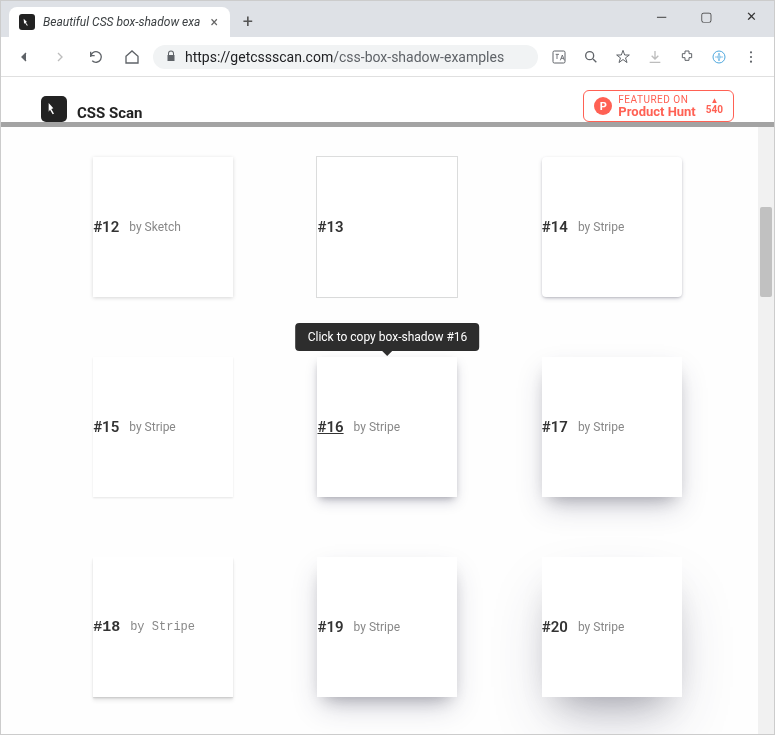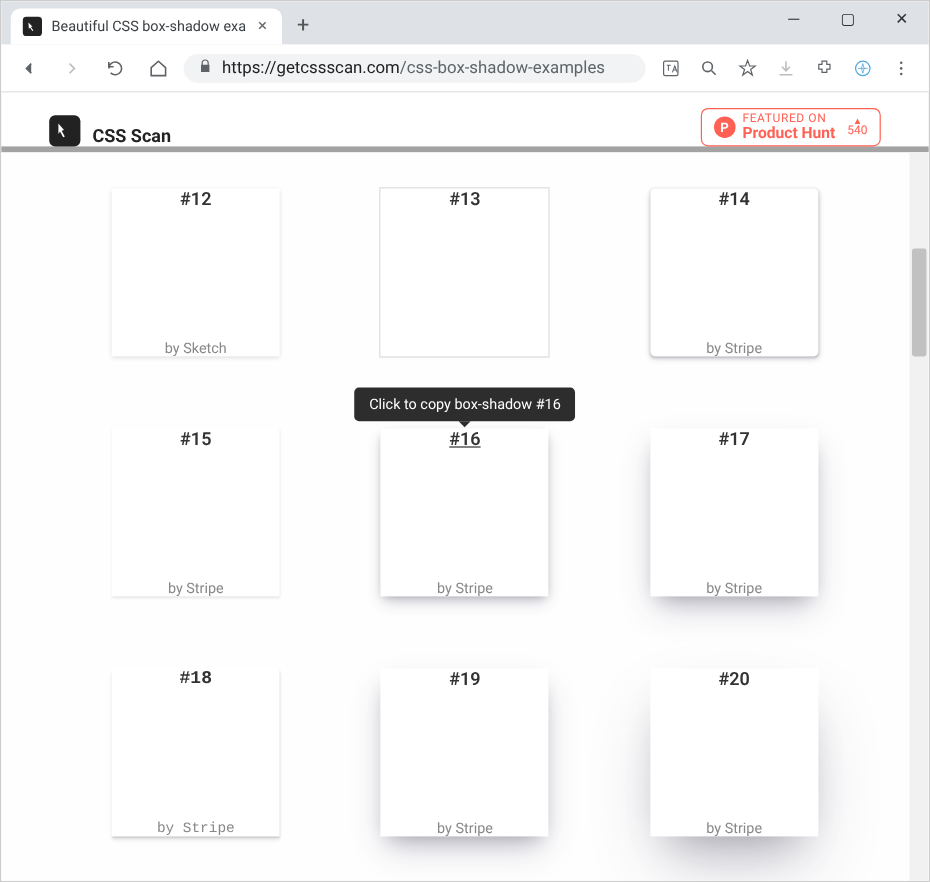--- a/index.html
+++ b/index.html
@@ -32,21 +32,21 @@
       color: #3c4043;
       gap: 8px;
     }
     .favicon {
       width: 16px; height: 16px;
       background: #222;
       border-radius: 3px;
       display: flex; align-items: center; justify-content: center;
     }
     .favicon svg { width: 10px; height: 10px; }
-    .tab-title { flex: 1; white-space: nowrap; overflow: hidden; text-overflow: ellipsis; }
+    .tab-title { flex: 1; white-space: nowrap; overflow: hidden; text-overflow: ellipsis; font-style: italic; }
     .tab-close { color: #666; font-size: 14px; cursor: pointer; padding: 0 2px; }
     .newtab {
       width: 28px; height: 28px;
       display: flex; align-items: center; justify-content: center;
       font-size: 18px; color: #555; cursor: pointer;
       margin-left: 4px; margin-bottom: 2px;
     }
     .win-controls {
       position: absolute;
       right: 0; top: 0;
@@ -123,21 +123,21 @@
       width: 18px; height: 18px; border-radius: 50%;
       background: #ff6154; color: #fff;
       display: flex; align-items: center; justify-content: center;
       font-size: 11px; font-weight: bold;
     }
     .ph-text { display: flex; flex-direction: column; line-height: 1; }
     .ph-featured { font-size: 10px; letter-spacing: 0.5px; }
     .ph-name { font-size: 13px; font-weight: 700; }
     .ph-votes { display: flex; flex-direction: column; align-items: center; line-height: 1; margin-left: 4px; }
     .ph-arrow { font-size: 8px; }
-    .ph-count { font-size: 10px; font-weight: normal; }
+    .ph-count { font-size: 10px; font-weight: bold; }
     .cta-btn {
       background: #2ecc71;
       color: #fff;
       border: none;
       border-radius: 6px;
       height: 34px;
       padding: 0 18px;
       font-size: 14px;
       font-weight: 600;
       display: flex; align-items: center; gap: 8px;
@@ -172,23 +172,23 @@
       grid-template-columns: repeat(3, 1fr);
       justify-items: center;
       padding: 30px 50px 30px 50px;
       row-gap: 60px;
     }
     .card {
       width: 140px;
       height: 140px;
       background: #fff;
       display: flex;
-      flex-direction: column;
+      flex-direction: row;
       align-items: center;
-      justify-content: space-between;
+      justify-content: flex-start;
       gap: 10px;
       cursor: pointer;
       position: relative;
     }
     .card-num { font-size: 15px; font-weight: 600; color: #333; }
     .card-by { font-size: 12px; color: #888; }
     .card.hovered .card-num { text-decoration: underline; }
     
     .s12 { box-shadow: rgba(0,0,0,0.16) 0px 1px 4px; }
     .s13 { box-shadow: rgba(0,0,0,0.02) 0px 1px 3px 0px, rgba(27,31,35,0.15) 0px 0px 0px 1px; }

